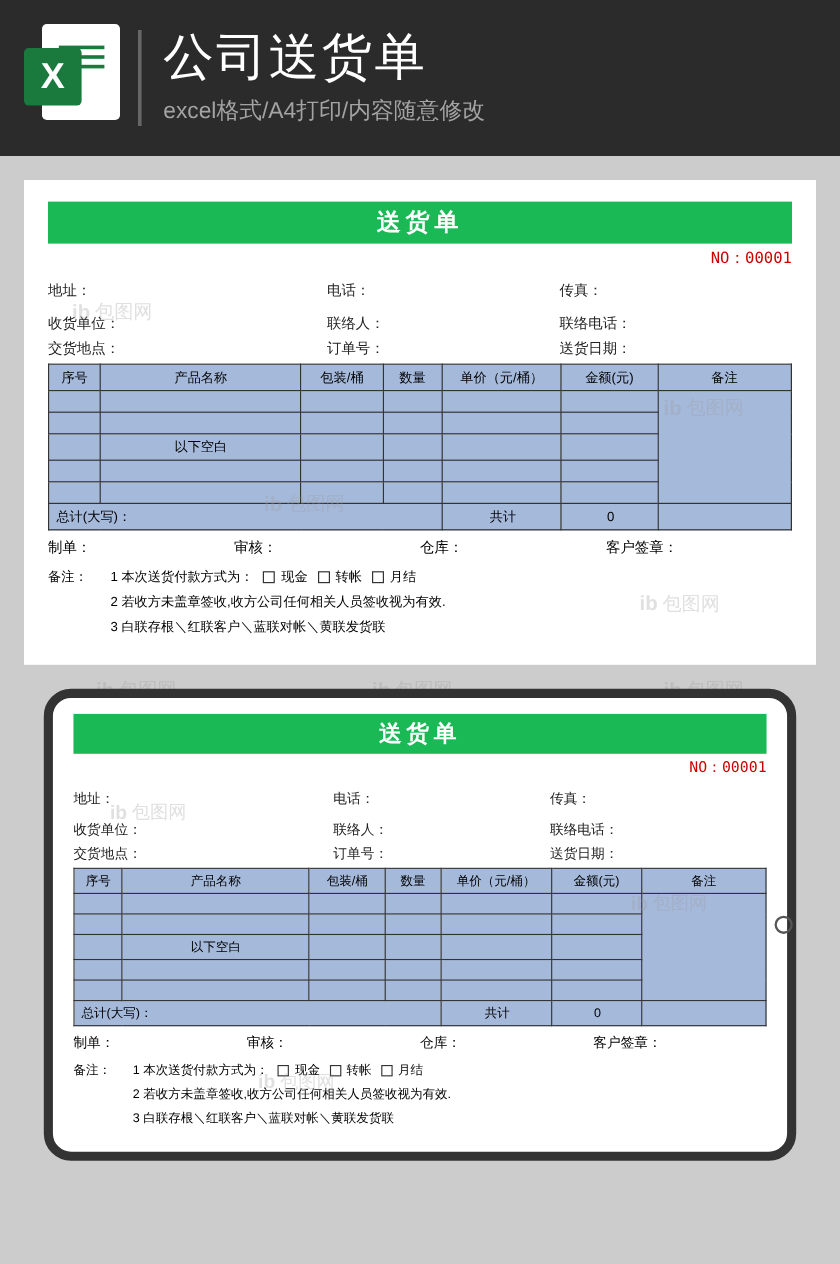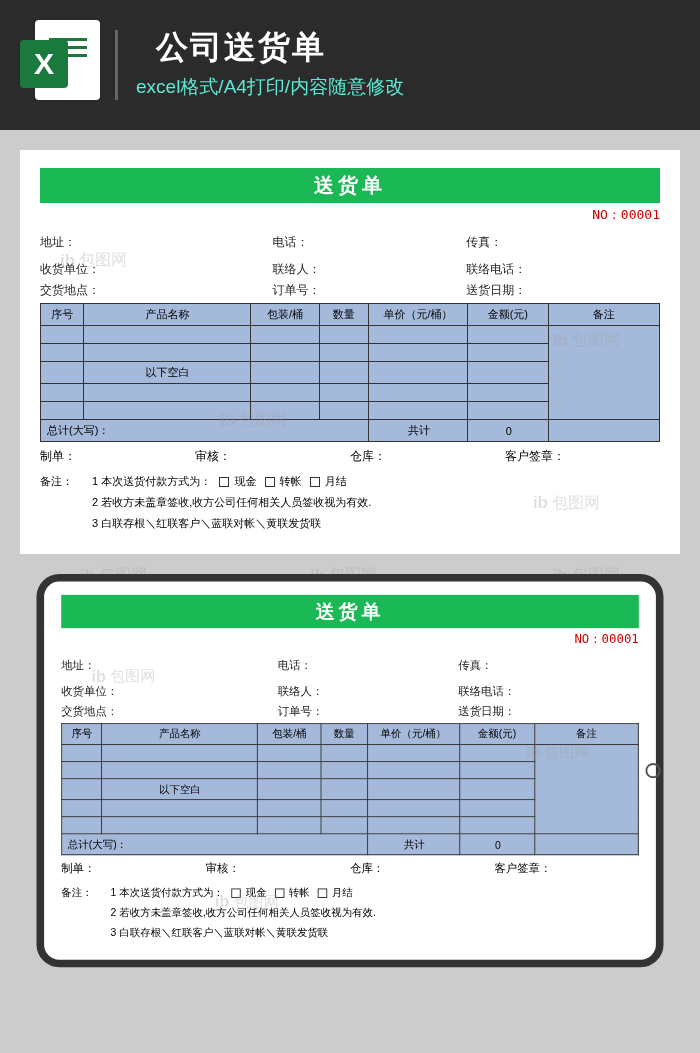--- a/index.html
+++ b/index.html
@@ -56,29 +56,28 @@
       color: #fff;
       font-size: 30px;
       font-weight: bold;
     }
     .title-block {
       flex: 1;
       border-left: 3px solid #666;
       padding-left: 18px;
     }
     .main-title {
-      font-size: 32px;
-      font-weight: bold;
+      font-size: 42px;
+      font-weight: normal;
       letter-spacing: 2px;
       line-height: 1.1;
-      margin-left: 20px;
     }
     .sub-title {
       font-size: 19px;
-      color: #5eead4;
+      color: #a3a3a3;
       margin-top: 8px;
     }
     
     .sheet-wrap {
       background: #fff;
       margin: 20px;
       padding: 18px 20px 20px 20px;
       position: relative;
     }
     .sheet-wrap.small {

